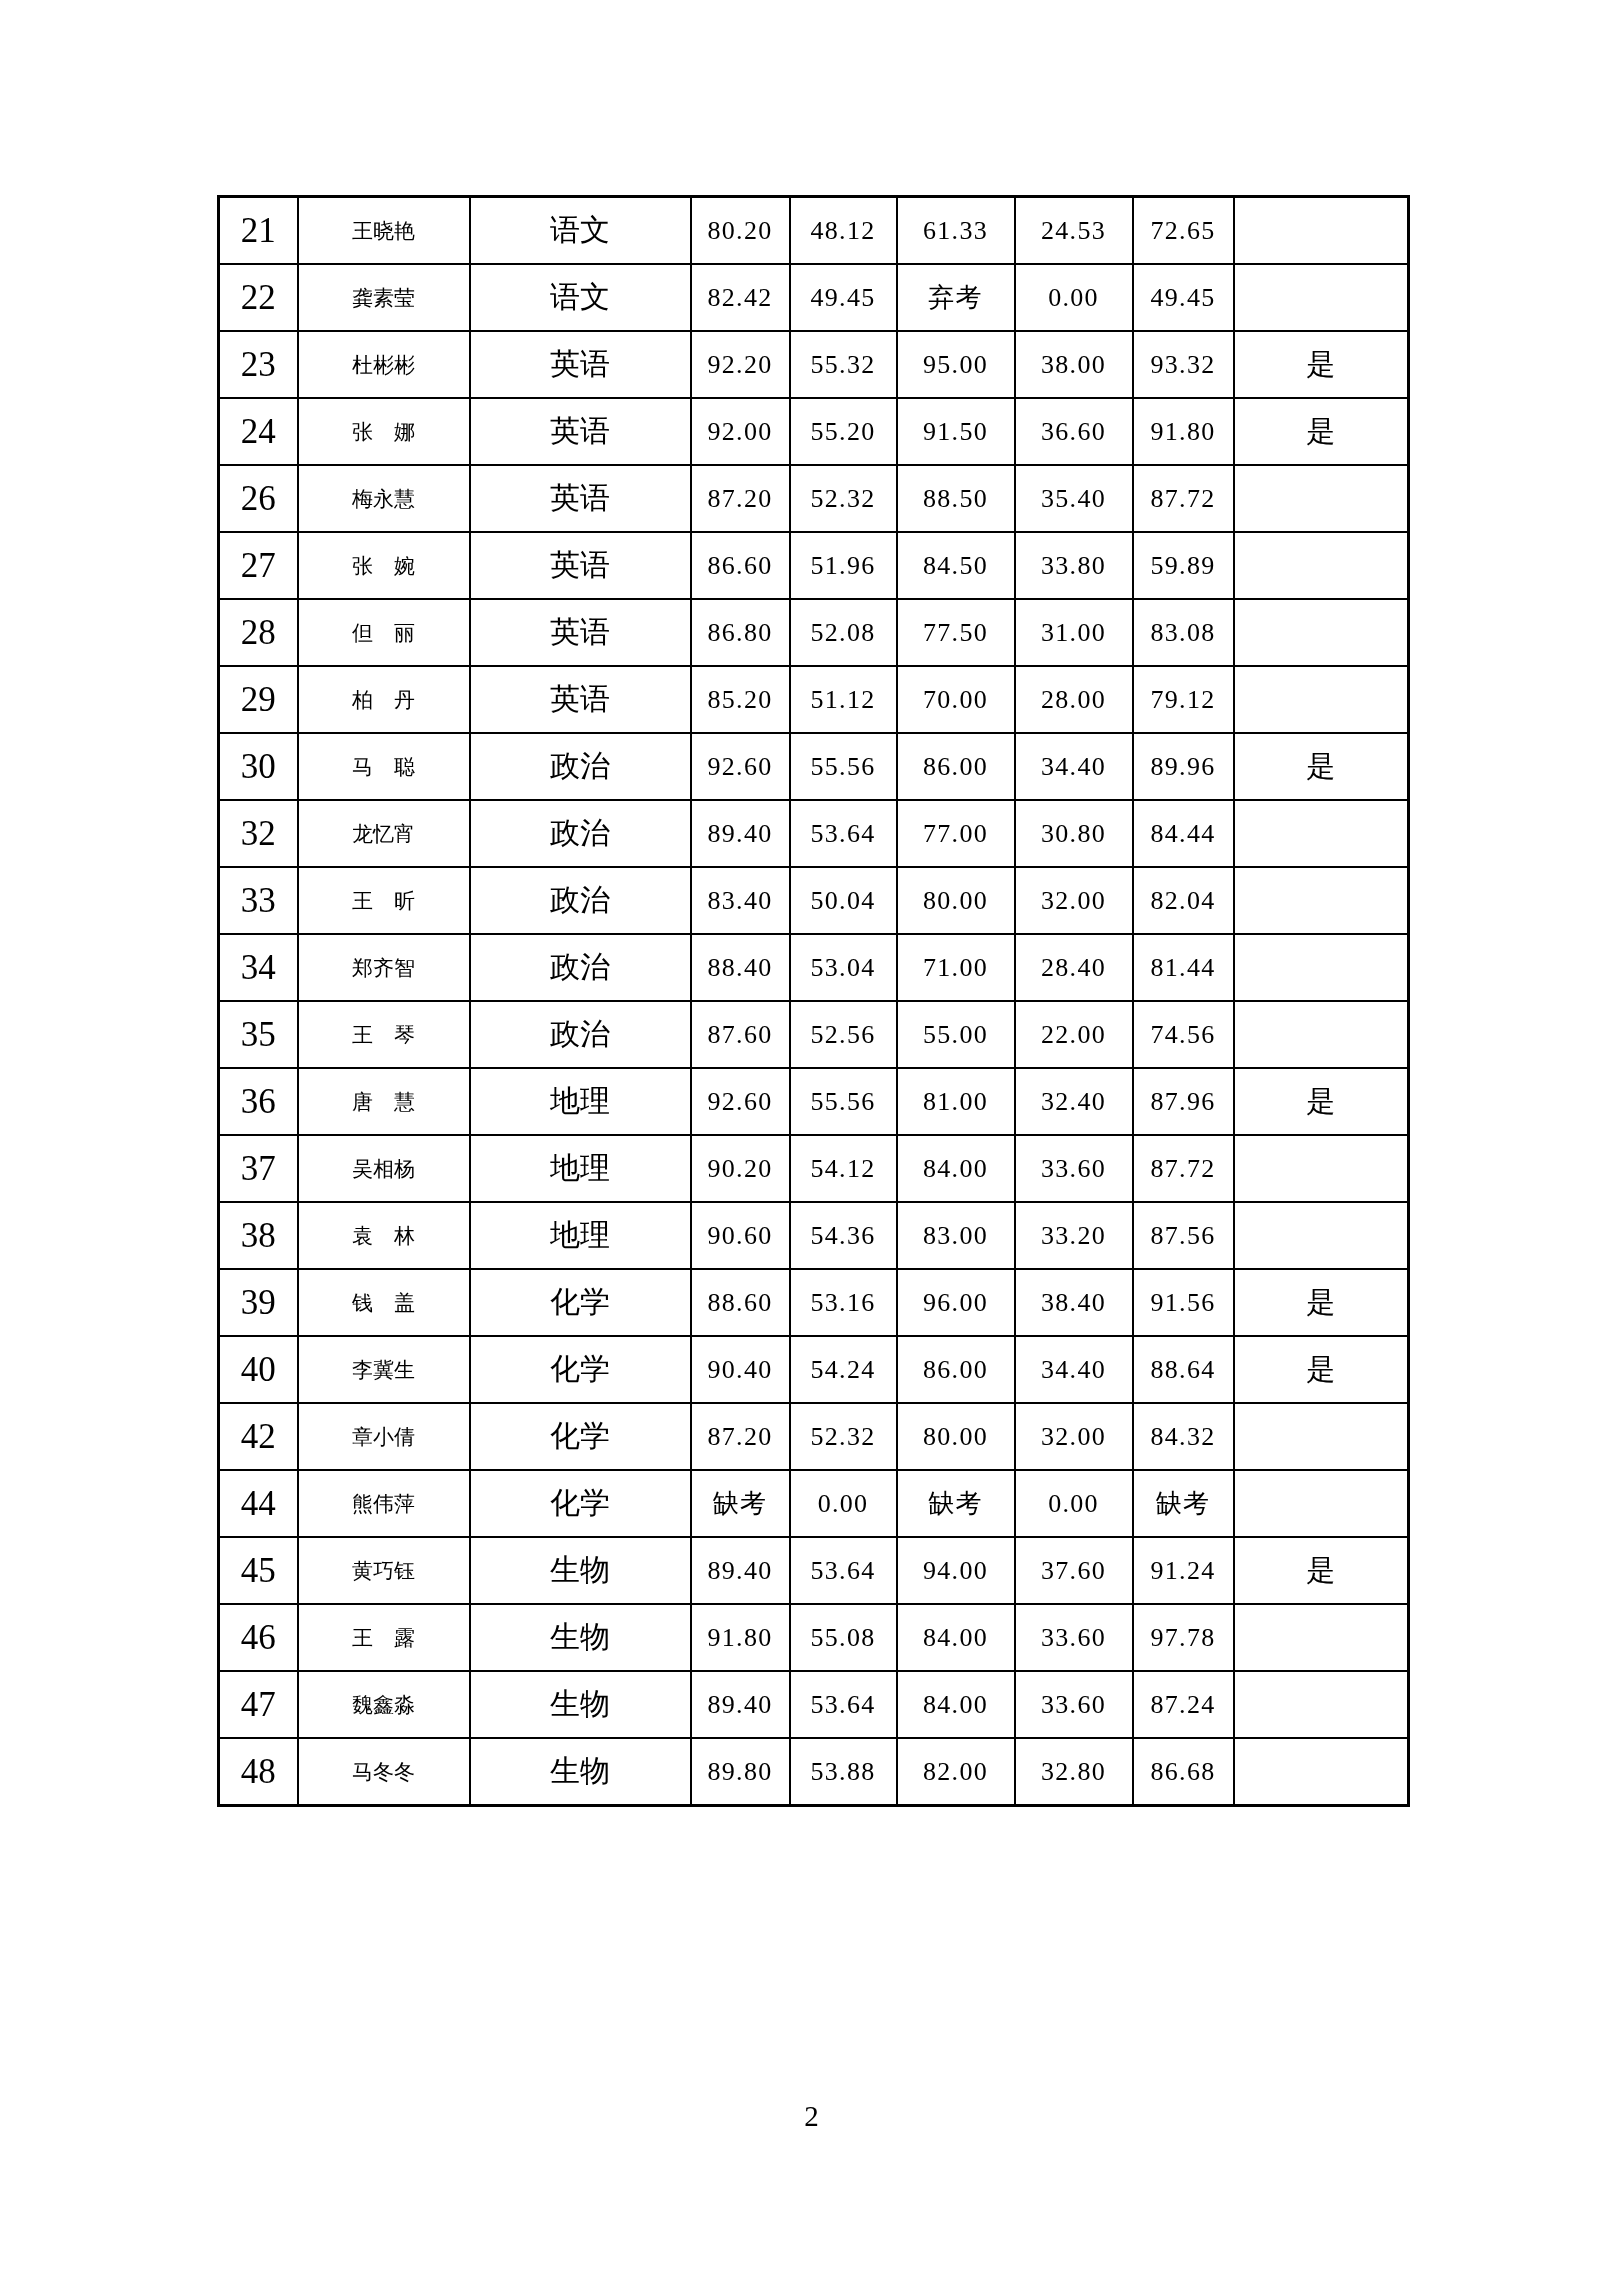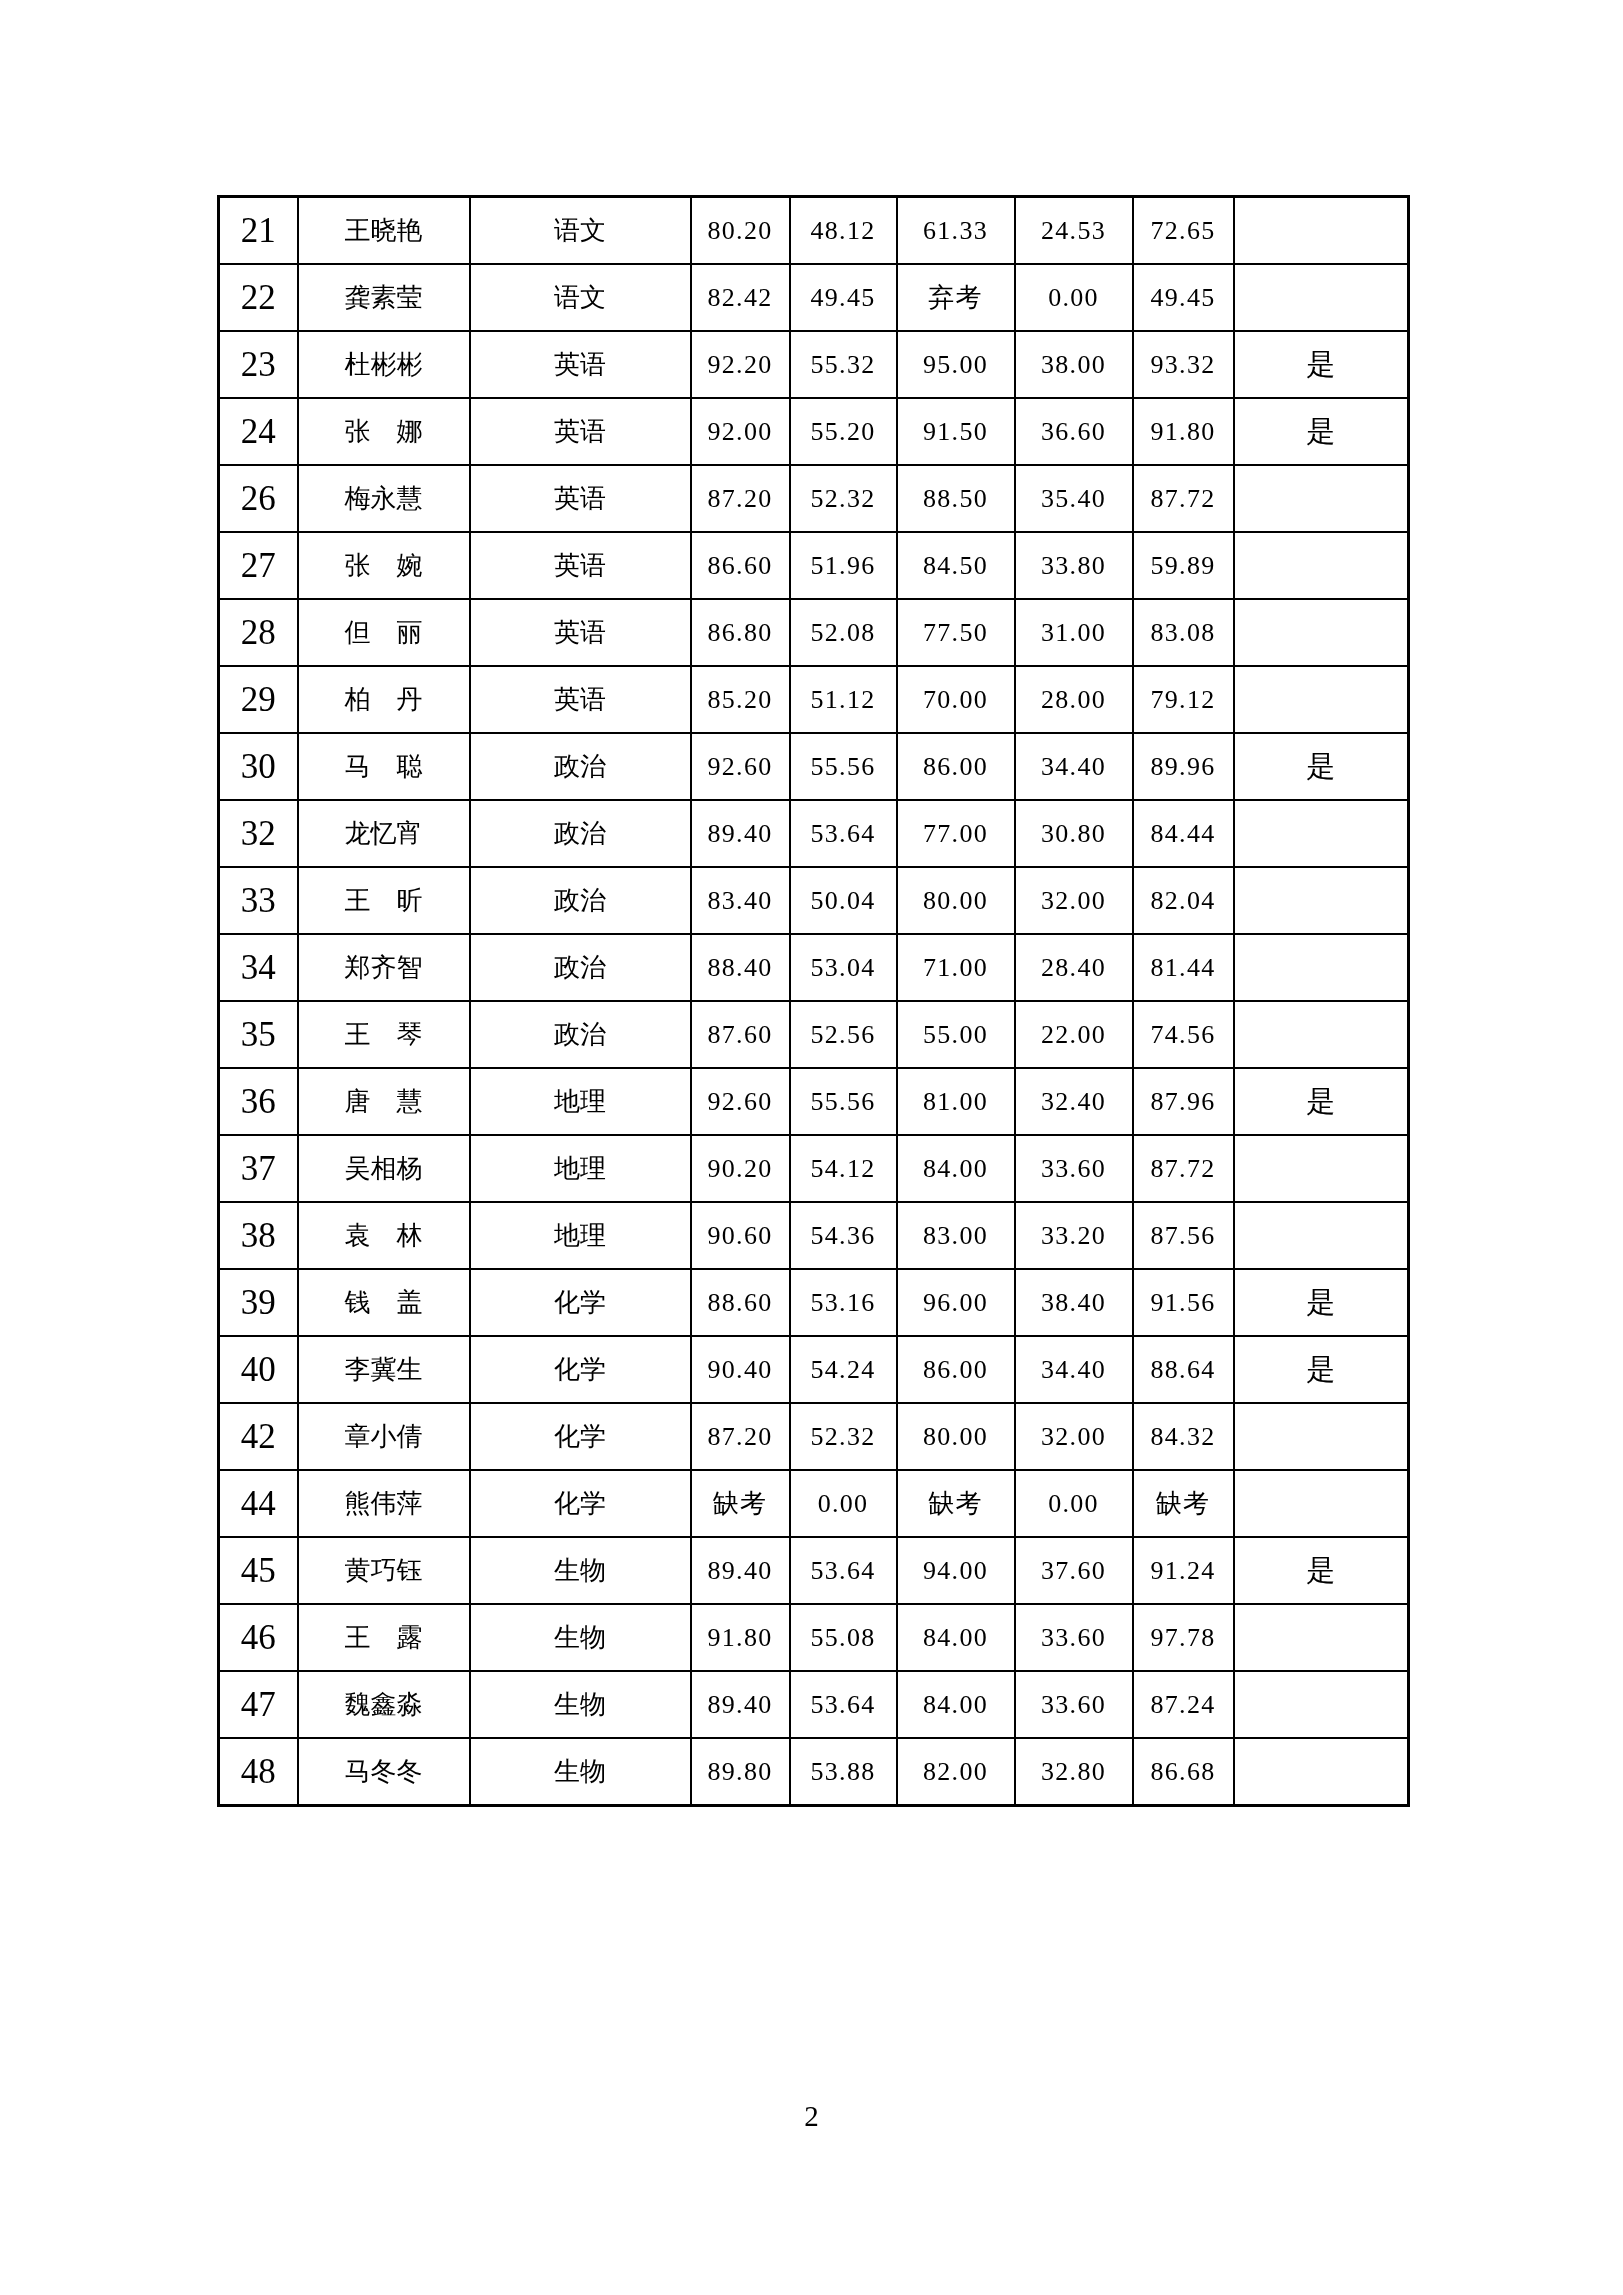--- a/index.html
+++ b/index.html
@@ -33,22 +33,22 @@
     border-top: 2.6px solid #000000;
     border-bottom: 2.6px solid #000000;
     height: 65px;
     padding: 0;
     text-align: center;
     vertical-align: middle;
     overflow: hidden;
     white-space: nowrap;
   }
   td.col-no      { font-size: 35px; }
-  td.col-name    { font-size: 26px; }
-  td.col-subject { font-size: 26px; }
+  td.col-name    { font-size: 21px; }
+  td.col-subject { font-size: 30px; }
   td.col-s1, td.col-s2, td.col-s3, td.col-s4, td.col-s5 { font-size: 26px; letter-spacing: 1.3px; }
   td.col-pass    { font-size: 29px; }
   .page-number {
     position: absolute;
     top: 2100px;
     left: 0;
     width: 1623px;
     text-align: center;
     font-size: 29px;
   }

